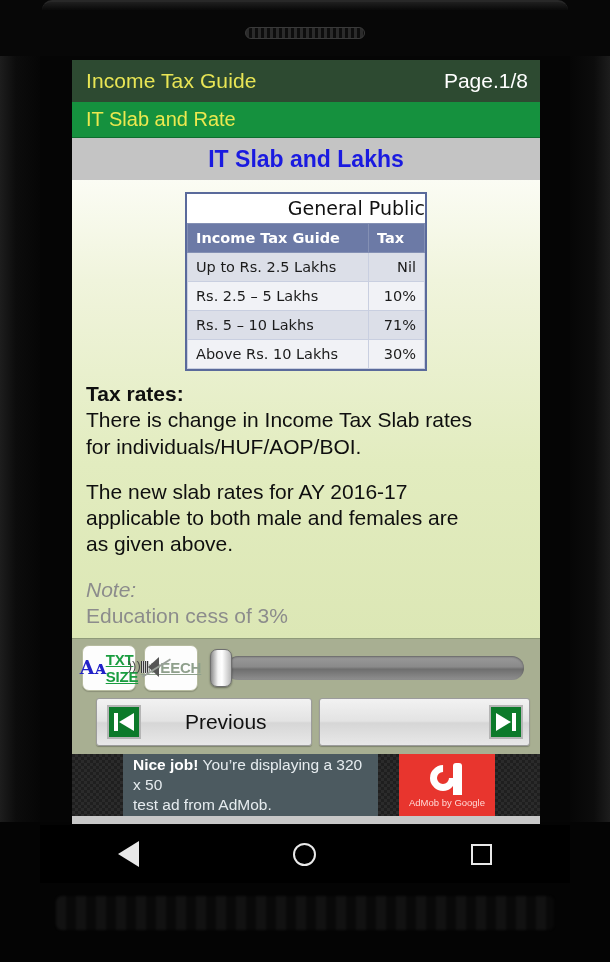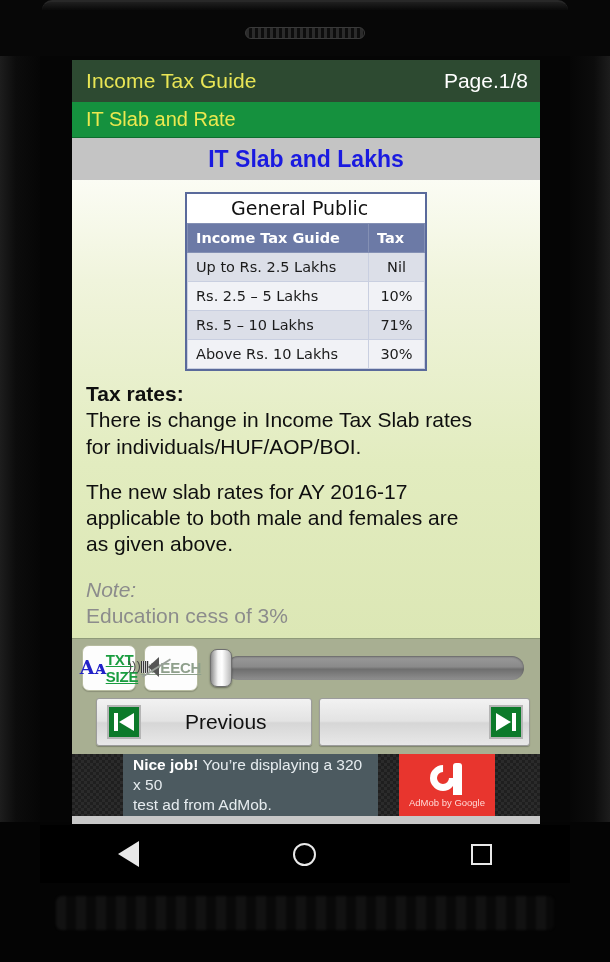--- a/index.html
+++ b/index.html
@@ -121,39 +121,38 @@
     overflow: hidden;
   }
 
   
   #slab-table-wrap {
     width: 242px; margin: 12px auto 0;
     border: 2px solid #5a6a9b;
     background: #fff;
   }
   #slab-caption {
-    text-align: left;
+    text-align: right;
     font-size: 19px; color: #111;
     padding: 3px 0 4px;
     background: #fff;
     font-family: "DejaVu Sans", sans-serif;
-    margin-left: 44px;
   }
   table.slab { width: 100%; border-collapse: collapse; font-family: "DejaVu Sans", sans-serif; }
   table.slab th {
     background: #6c7aa6; color: #fff; font-size: 14.5px; font-weight: bold;
     text-align: left; padding: 6px 8px;
     border: 1px solid #8490b4;
   }
   table.slab th.tax-col { text-align: left; width: 56px; }
   table.slab td {
     font-size: 14.5px; color: #1b1b1b; padding: 6px 8px;
     border: 1px solid #c9cfe0;
   }
-  table.slab td.tax-col { text-align: center; }
+  table.slab td.tax-col { text-align: right; }
   table.slab tr.shade td { background: #dcdfe8; }
   table.slab tr.plain td { background: #f1f2f6; }
 
   
   #body-text { margin-top: 10px; }
   .txt {
     font-size: 21px; color: #0f0f0f; line-height: 1.25;
     font-family: "Liberation Sans", sans-serif;
   }
   .txt.bold { font-weight: bold; }

